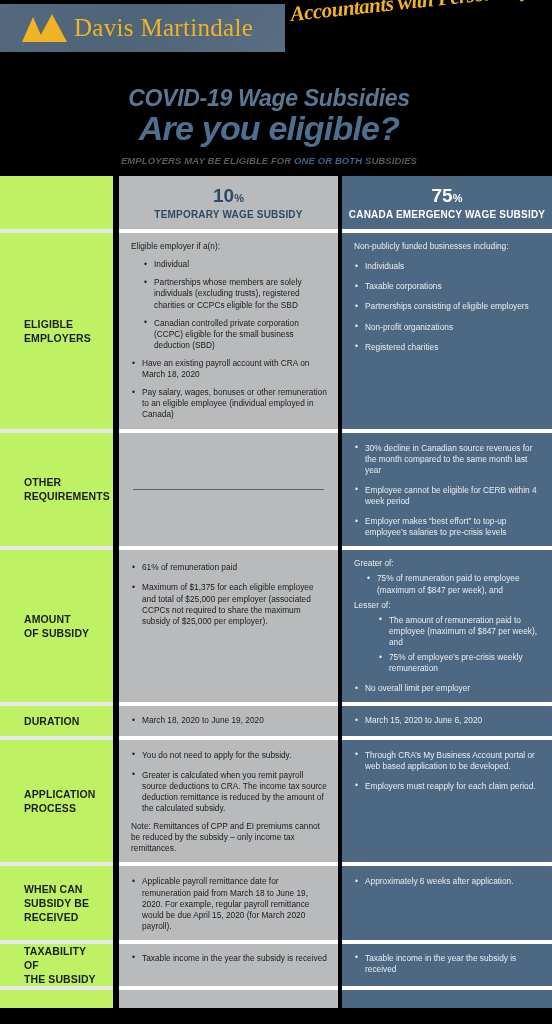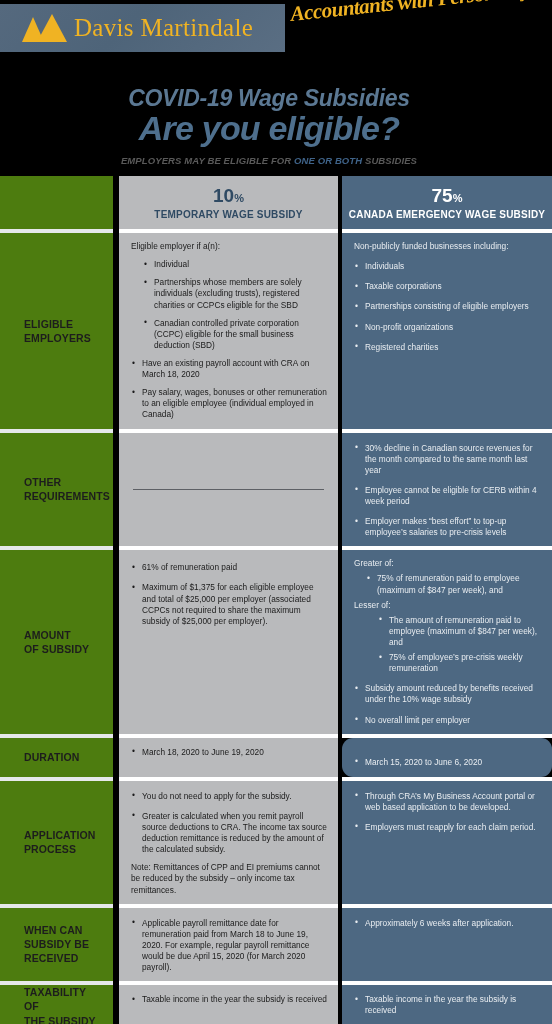--- a/index.html
+++ b/index.html
@@ -47,21 +47,21 @@
   .t-sub{
     margin-top:10px;font-size:9.5px;font-weight:bold;font-style:italic;
     color:#5a5a5a;letter-spacing:0.1px;
   }
   .t-sub .hl{color:#3f6389;}
 
   
   .table{position:relative;padding:0 0 0 0;}
   .row{display:flex;align-items:stretch;background:#000;}
   .c-label{
-    width:113px;flex:0 0 113px;background:#4d7c0f;
+    width:113px;flex:0 0 113px;background:#bef264;
     display:flex;align-items:center;padding:0 16px 0 0;
     box-sizing:border-box;
   }
   .c-label .lbl{
     padding-left:24px;color:#1d1d1d;font-size:10.5px;font-weight:bold;
     line-height:1.35;letter-spacing:0.1px;text-transform:uppercase;
   }
   .c-gap{width:6px;flex:0 0 6px;background:#000;}
   .c-mid{
     width:219px;flex:0 0 219px;background:#b9babc;box-sizing:border-box;
@@ -244,21 +244,20 @@
         <p class="sublead">Greater of:</p>
         <ul class="bl" style="padding-left:12px;">
           <li>75% of remuneration paid to employee (maximum of $847 per week), and</li>
         </ul>
         <p class="sublead2">Lesser of:</p>
         <ul class="bl" style="padding-left:24px;">
           <li style="margin-bottom:4px;">The amount of remuneration paid to employee (maximum of $847 per week), and</li>
           <li>75% of employee’s pre-crisis weekly remuneration</li>
         </ul>
         <ul class="bl" style="margin-top:9px;">
-          <li style="margin-bottom:9px;">Subsidy amount reduced by benefits received under the 10% wage subsidy</li>
           <li>No overall limit per employer</li>
         </ul>
       </div>
     </div>
     <div class="rowgap">
         <div class="g-label"></div>
         <div class="g-gap"></div>
         <div class="g-mid"></div>
         <div class="g-sep"></div>
         <div class="g-right"></div>
@@ -270,21 +269,21 @@
           <div>DURATION</div>
         </div>
       </div>
       <div class="c-gap"></div>
       <div class="c-mid" style="padding-top:9px;padding-bottom:9px;">
         <ul class="bl">
           <li>March 18, 2020 to June 19, 2020</li>
         </ul>
       </div>
       <div class="c-gap" style="width:4px;flex:0 0 4px;"></div>
-      <div class="c-right" style="padding-top:19px;padding-bottom:9px;border-radius:11px;">
+      <div class="c-right" style="padding-top:9px;padding-bottom:9px;">
         <ul class="bl">
           <li>March 15, 2020 to June 6, 2020</li>
         </ul>
       </div>
     </div>
     <div class="rowgap">
         <div class="g-label"></div>
         <div class="g-gap"></div>
         <div class="g-mid"></div>
         <div class="g-sep"></div>

